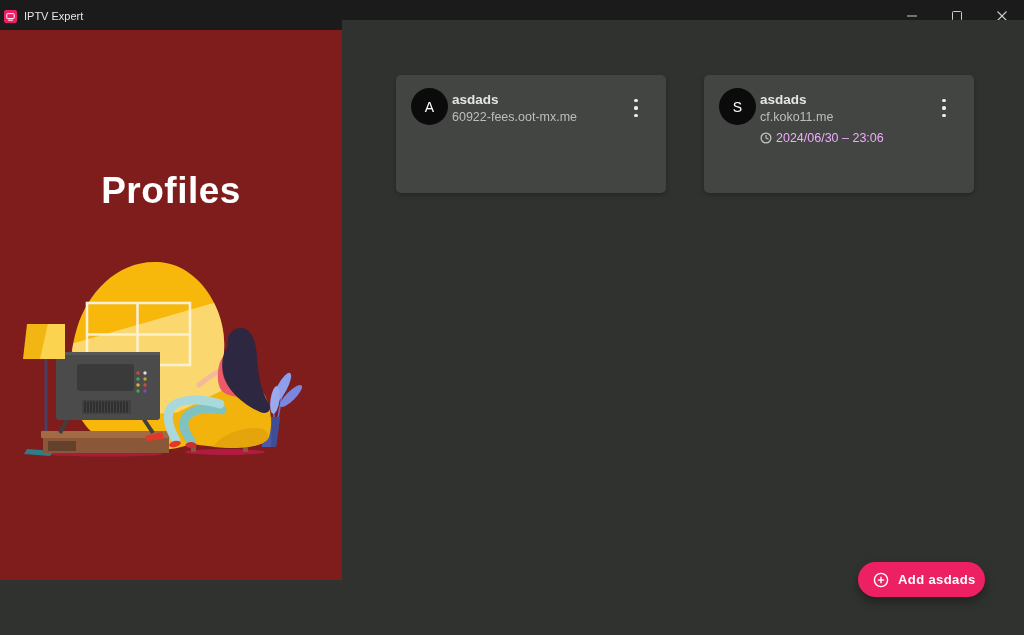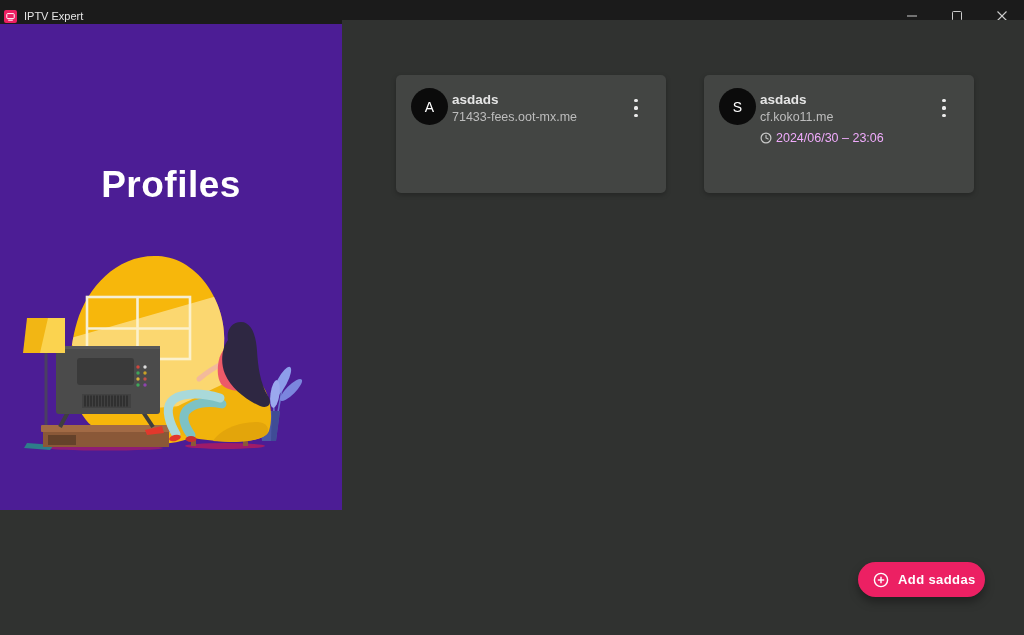--- a/index.html
+++ b/index.html
@@ -16,22 +16,22 @@
   .app-icon { width:13px; height:13px; margin-left:4px; flex:0 0 auto; }
   .app-title { color:#e6e6e6; font-size:11px; margin-left:7px; flex:1 1 auto; white-space:nowrap; }
   .win-btn {
     width:45px; height:20px; display:flex; align-items:center; justify-content:center;
     background:transparent; border:none; cursor:default;
   }
   .win-btn svg { display:block; }
 
   
   .sidebar {
-    position:absolute; top:24px; left:0; width:342px; height:486px;
-    background:#4c1d95;
+    position:absolute; top:30px; left:0; width:342px; height:550px;
+    background:#7f1d1d;
   }
   .sidebar-title {
     position:absolute; top:140px; left:0; width:100%;
     text-align:center; color:#ffffff; font-size:37px; font-weight:800;
     letter-spacing:0.5px;
   }
   .illustration { position:absolute; left:10px; top:210px; }
 
   
   .main { position:absolute; top:20px; left:342px; width:682px; height:615px; background:#303230; }
@@ -203,21 +203,21 @@
       <path d="M231,88 C222,88 216,96 218,106 C212,114 210,128 215,140 C221,154 236,166 250,172 C258,175 263,170 258,162 C250,149 248,132 247,117 C246,100 241,88 231,88 Z" fill="#2E2742"></path>
     </svg>
   </div>
 
   <div class="main">
 
     <div class="card c0">
       <div class="avatar">A</div>
       <div class="card-text">
         <div class="pname">asdads</div>
-        <div class="purl">71433-fees.oot-mx.me</div>
+        <div class="purl">60922-fees.oot-mx.me</div>
       </div>
       <button class="kebab">
         <i></i>
         <i></i>
         <i></i>
       </button>
     </div>
 
     <div class="card c1">
       <div class="avatar">S</div>
@@ -238,17 +238,17 @@
         <i></i>
       </button>
     </div>
 
     <button class="add-btn">
       <svg width="16" height="16" viewBox="0 0 16 16">
         <circle cx="8" cy="8" r="6.6" fill="none" stroke="#ffffff" stroke-width="1.4"></circle>
         <line x1="8" y1="4.8" x2="8" y2="11.2" stroke="#ffffff" stroke-width="1.4"></line>
         <line x1="4.8" y1="8" x2="11.2" y2="8" stroke="#ffffff" stroke-width="1.4"></line>
       </svg>
-      <span>Add saddas</span>
+      <span>Add asdads</span>
     </button>
 
   </div>
 </div>
 
 </body></html>

